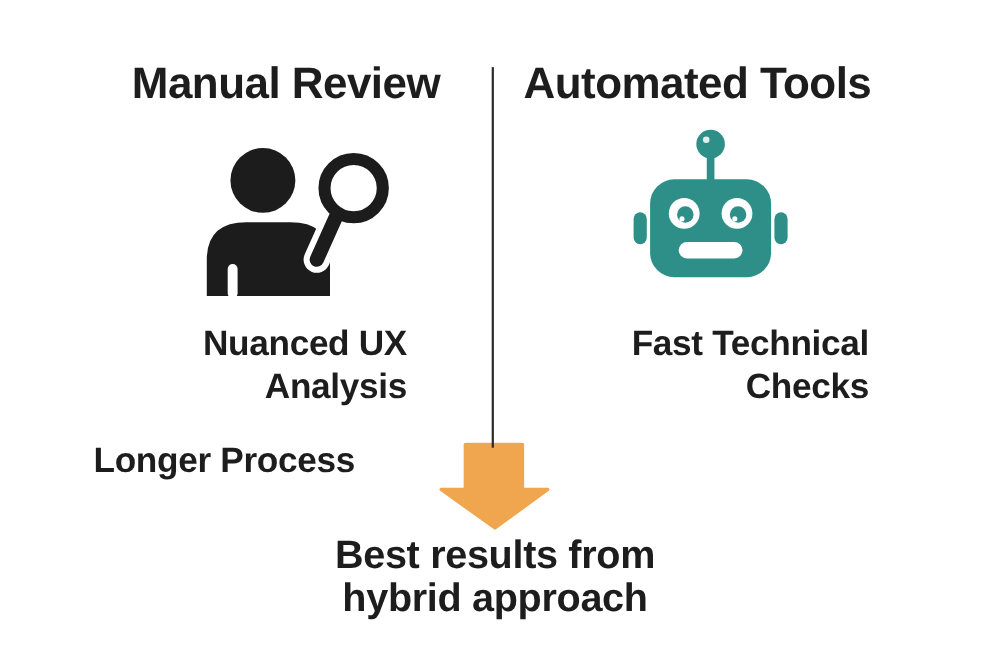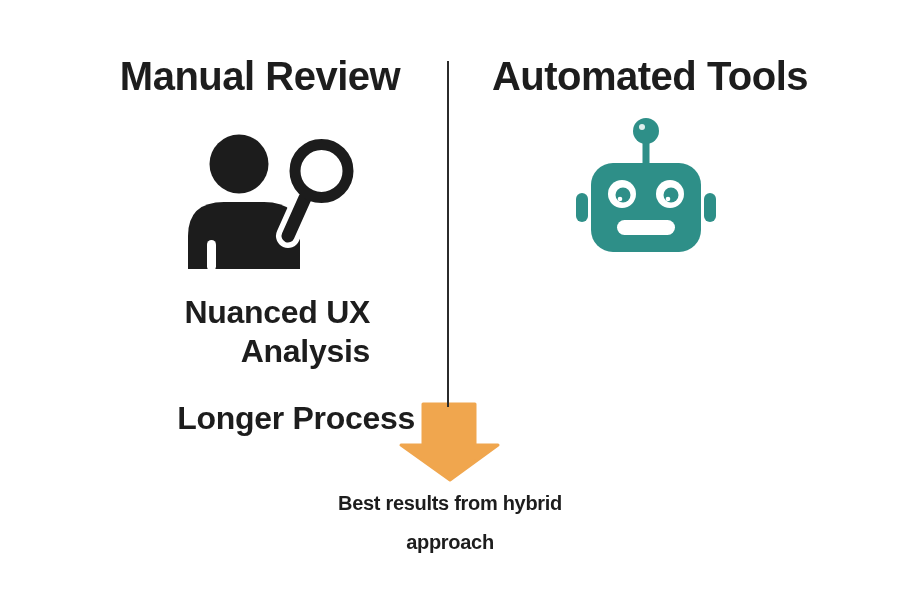--- a/index.html
+++ b/index.html
@@ -15,21 +15,21 @@
   .col-title {
     position: absolute;
     top: 52px;
     font-size: 40px;
     font-weight: 700;
     text-align: center;
     letter-spacing: -0.5px;
     line-height: 48px;
   }
   .col-title.left  { left: 60px;  width: 400px; }
-  .col-title.right { left: 460px; width: 380px; }
+  .col-title.right { left: 444px; width: 380px; }
   .divider {
     position: absolute;
     left: 447px;
     top: 61px;
     width: 2px;
     height: 346px;
     background: var(--divider, #2b2b2b);
   }
   .icon-box { position: absolute; }
   .icon-box.person { left: 180px; top: 122px; width: 212px; height: 158px; }
@@ -43,40 +43,40 @@
     line-height: 39px;
     letter-spacing: -0.3px;
   }
   .benefit.left  { left: 130px; width: 240px; }
   .benefit.right { left: 510px; width: 280px; }
   .tradeoff {
     position: absolute;
     top: 399px;
     font-size: 32px;
     font-weight: 600;
-    text-align: right;
+    text-align: left;
     line-height: 39px;
     letter-spacing: -0.3px;
     white-space: nowrap;
   }
   .tradeoff.left  { left: 85px;  width: 330px; }
   .tradeoff.right { left: 510px; width: 280px; }
   .arrow-box {
     position: absolute;
     left: 398px;
     top: 402px;
     width: 104px;
     height: 80px;
   }
   .conclusion {
     position: absolute;
     left: 300px;
     top: 484px;
     width: 300px;
-    font-size: 20px;
+    font-size: 36px;
     font-weight: 600;
     text-align: center;
     line-height: 39px;
     letter-spacing: -0.3px;
   }
 </style>
 </head>
 <body>
 
 <div class="canvas">
@@ -119,20 +119,21 @@
       <circle cx="63" cy="85" r="7.5" fill="var(--robot_teal)"></circle>
       <circle cx="111" cy="85" r="7.5" fill="var(--robot_teal)"></circle>
       <circle cx="60" cy="89" r="2.3" fill="#ffffff"></circle>
       <circle cx="108" cy="89" r="2.3" fill="#ffffff"></circle>
 
       <rect x="57" y="110" width="58" height="15" rx="7.5" fill="#ffffff"></rect>
     </svg>
   </div>
 
   <div class="benefit left">Nuanced UX Analysis</div>
+  <div class="benefit right">Fast Technical Checks</div>
 
   <div class="tradeoff left">Longer Process</div>
 
   <div class="arrow-box">
     <svg width="104" height="80" viewBox="0 0 104 80" xmlns="http://www.w3.org/2000/svg">
       <path d="M25 2 H77 V43 H100 L52 78 L3 43 H25 Z" fill="var(--arrow_orange)" stroke="var(--arrow_orange)" stroke-width="3" stroke-linejoin="round"></path>
     </svg>
   </div>
 
   <div class="divider"></div>

